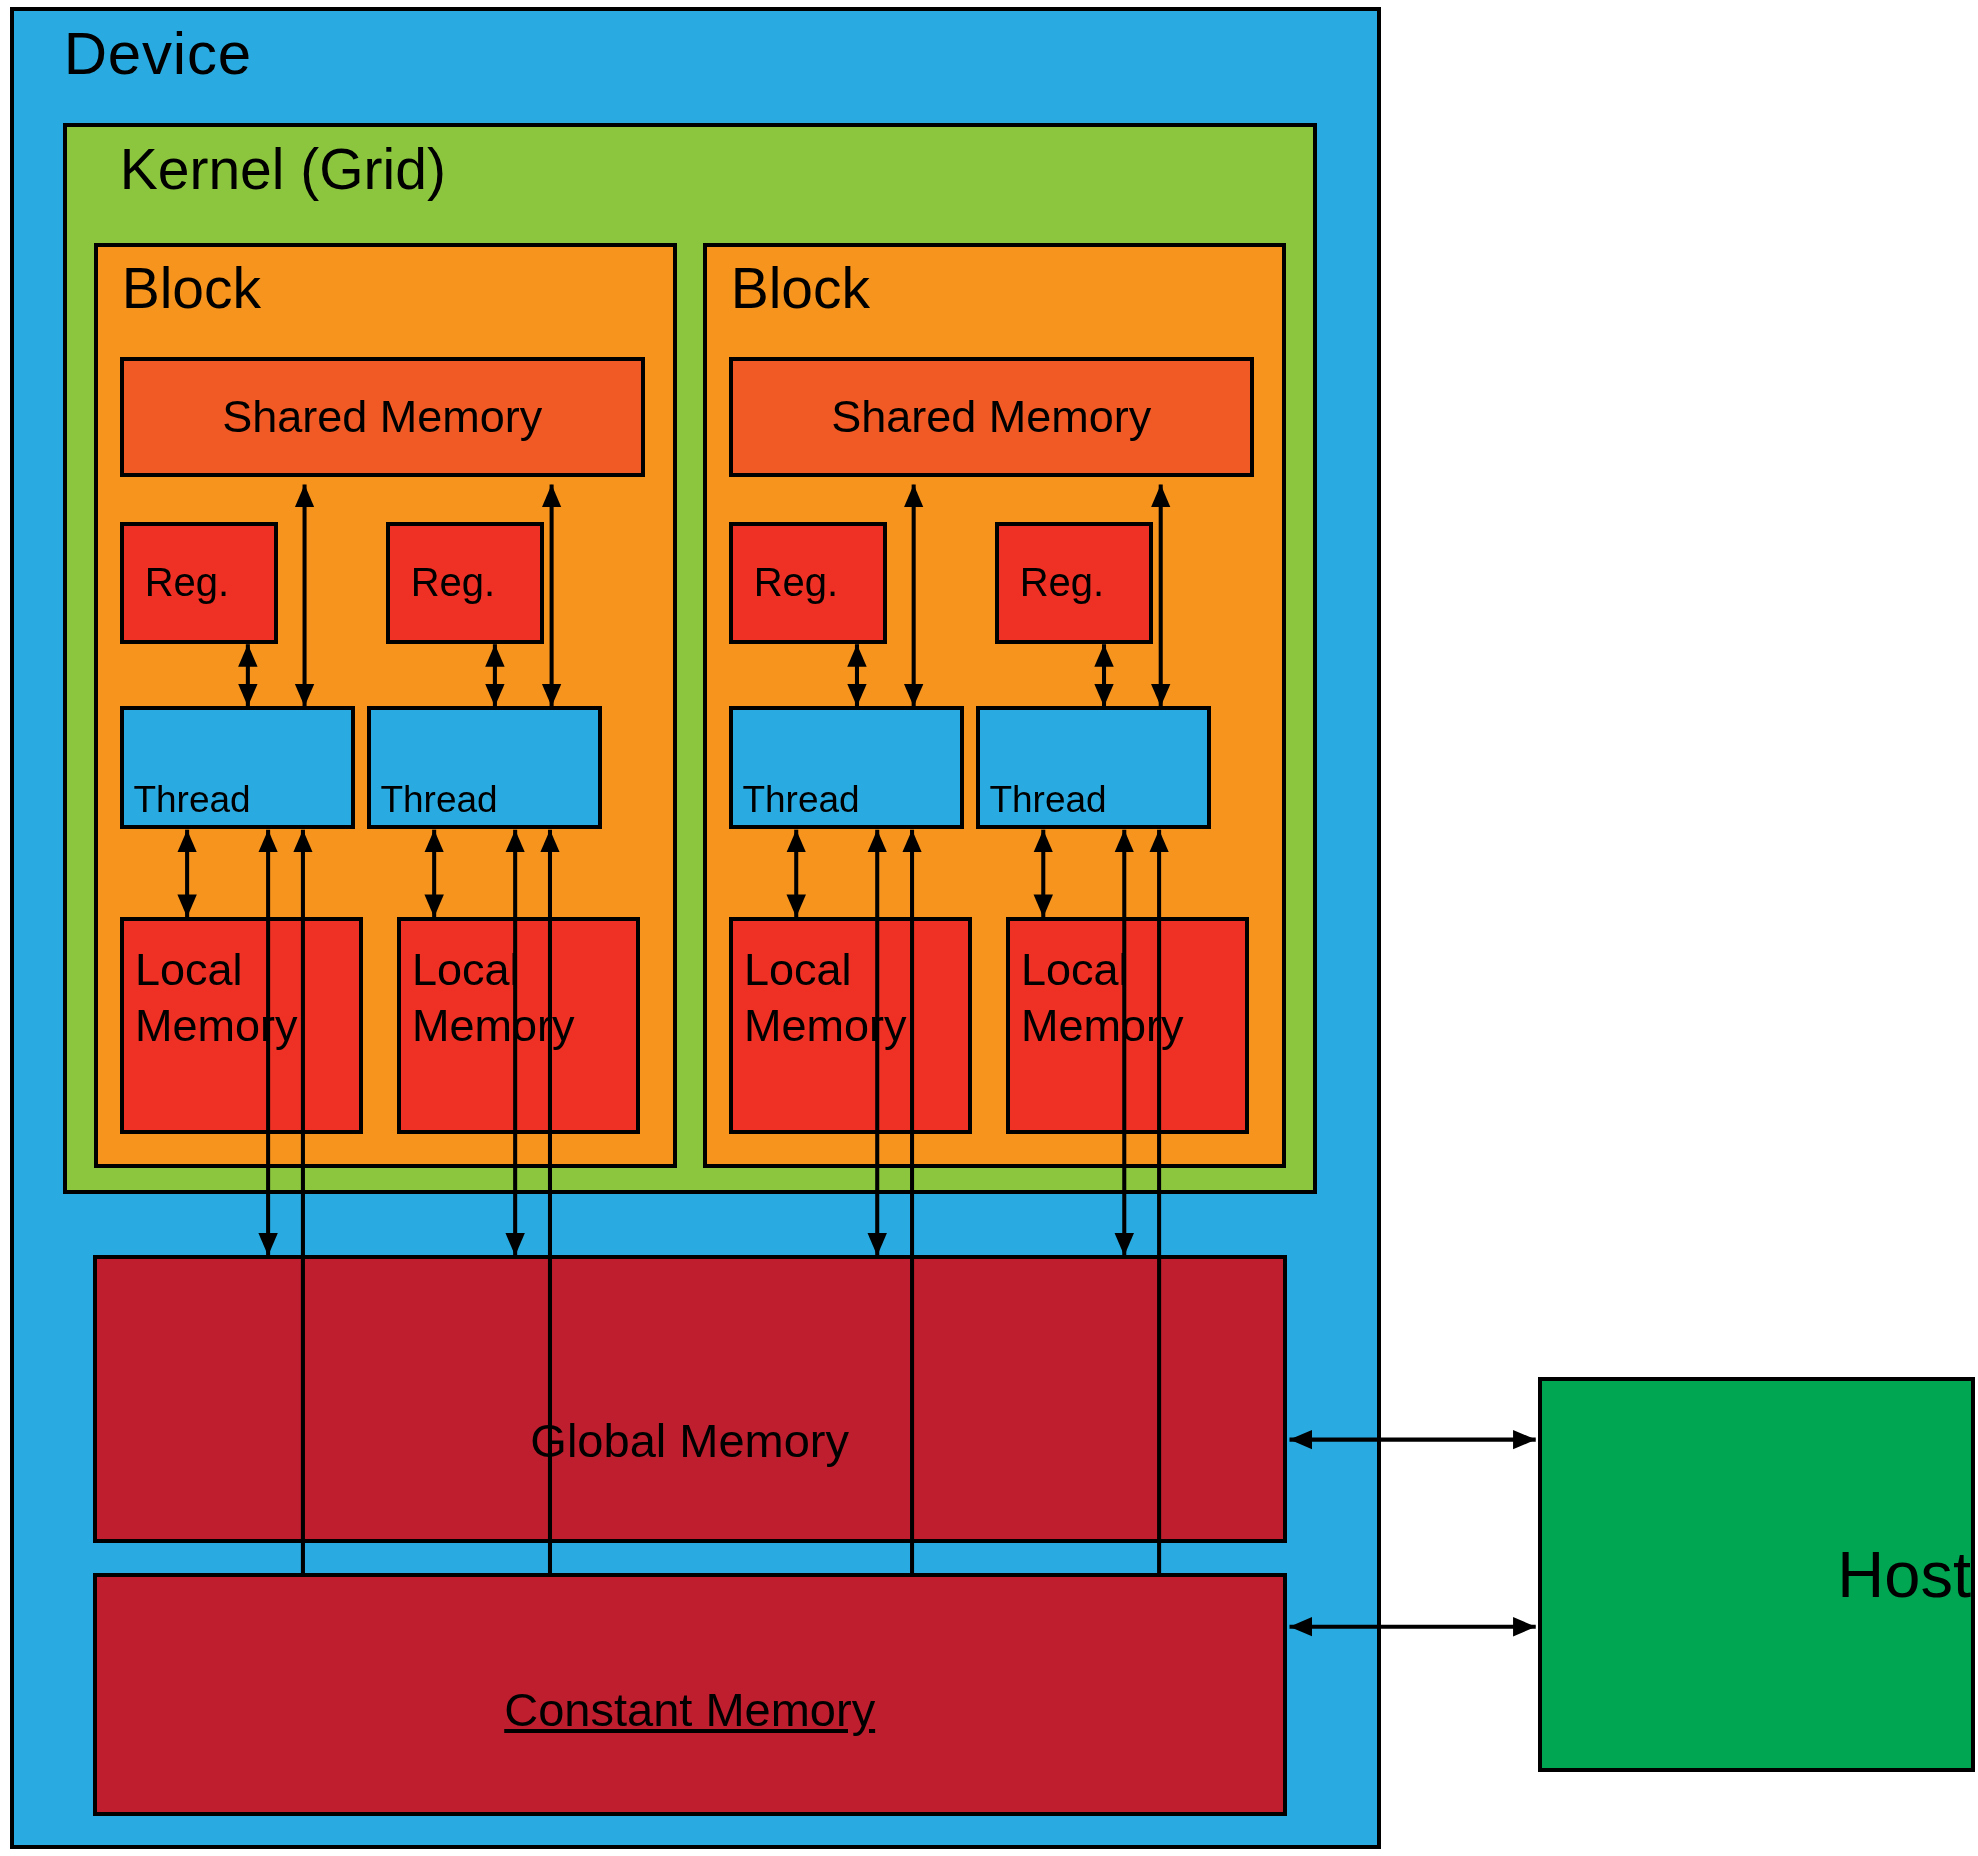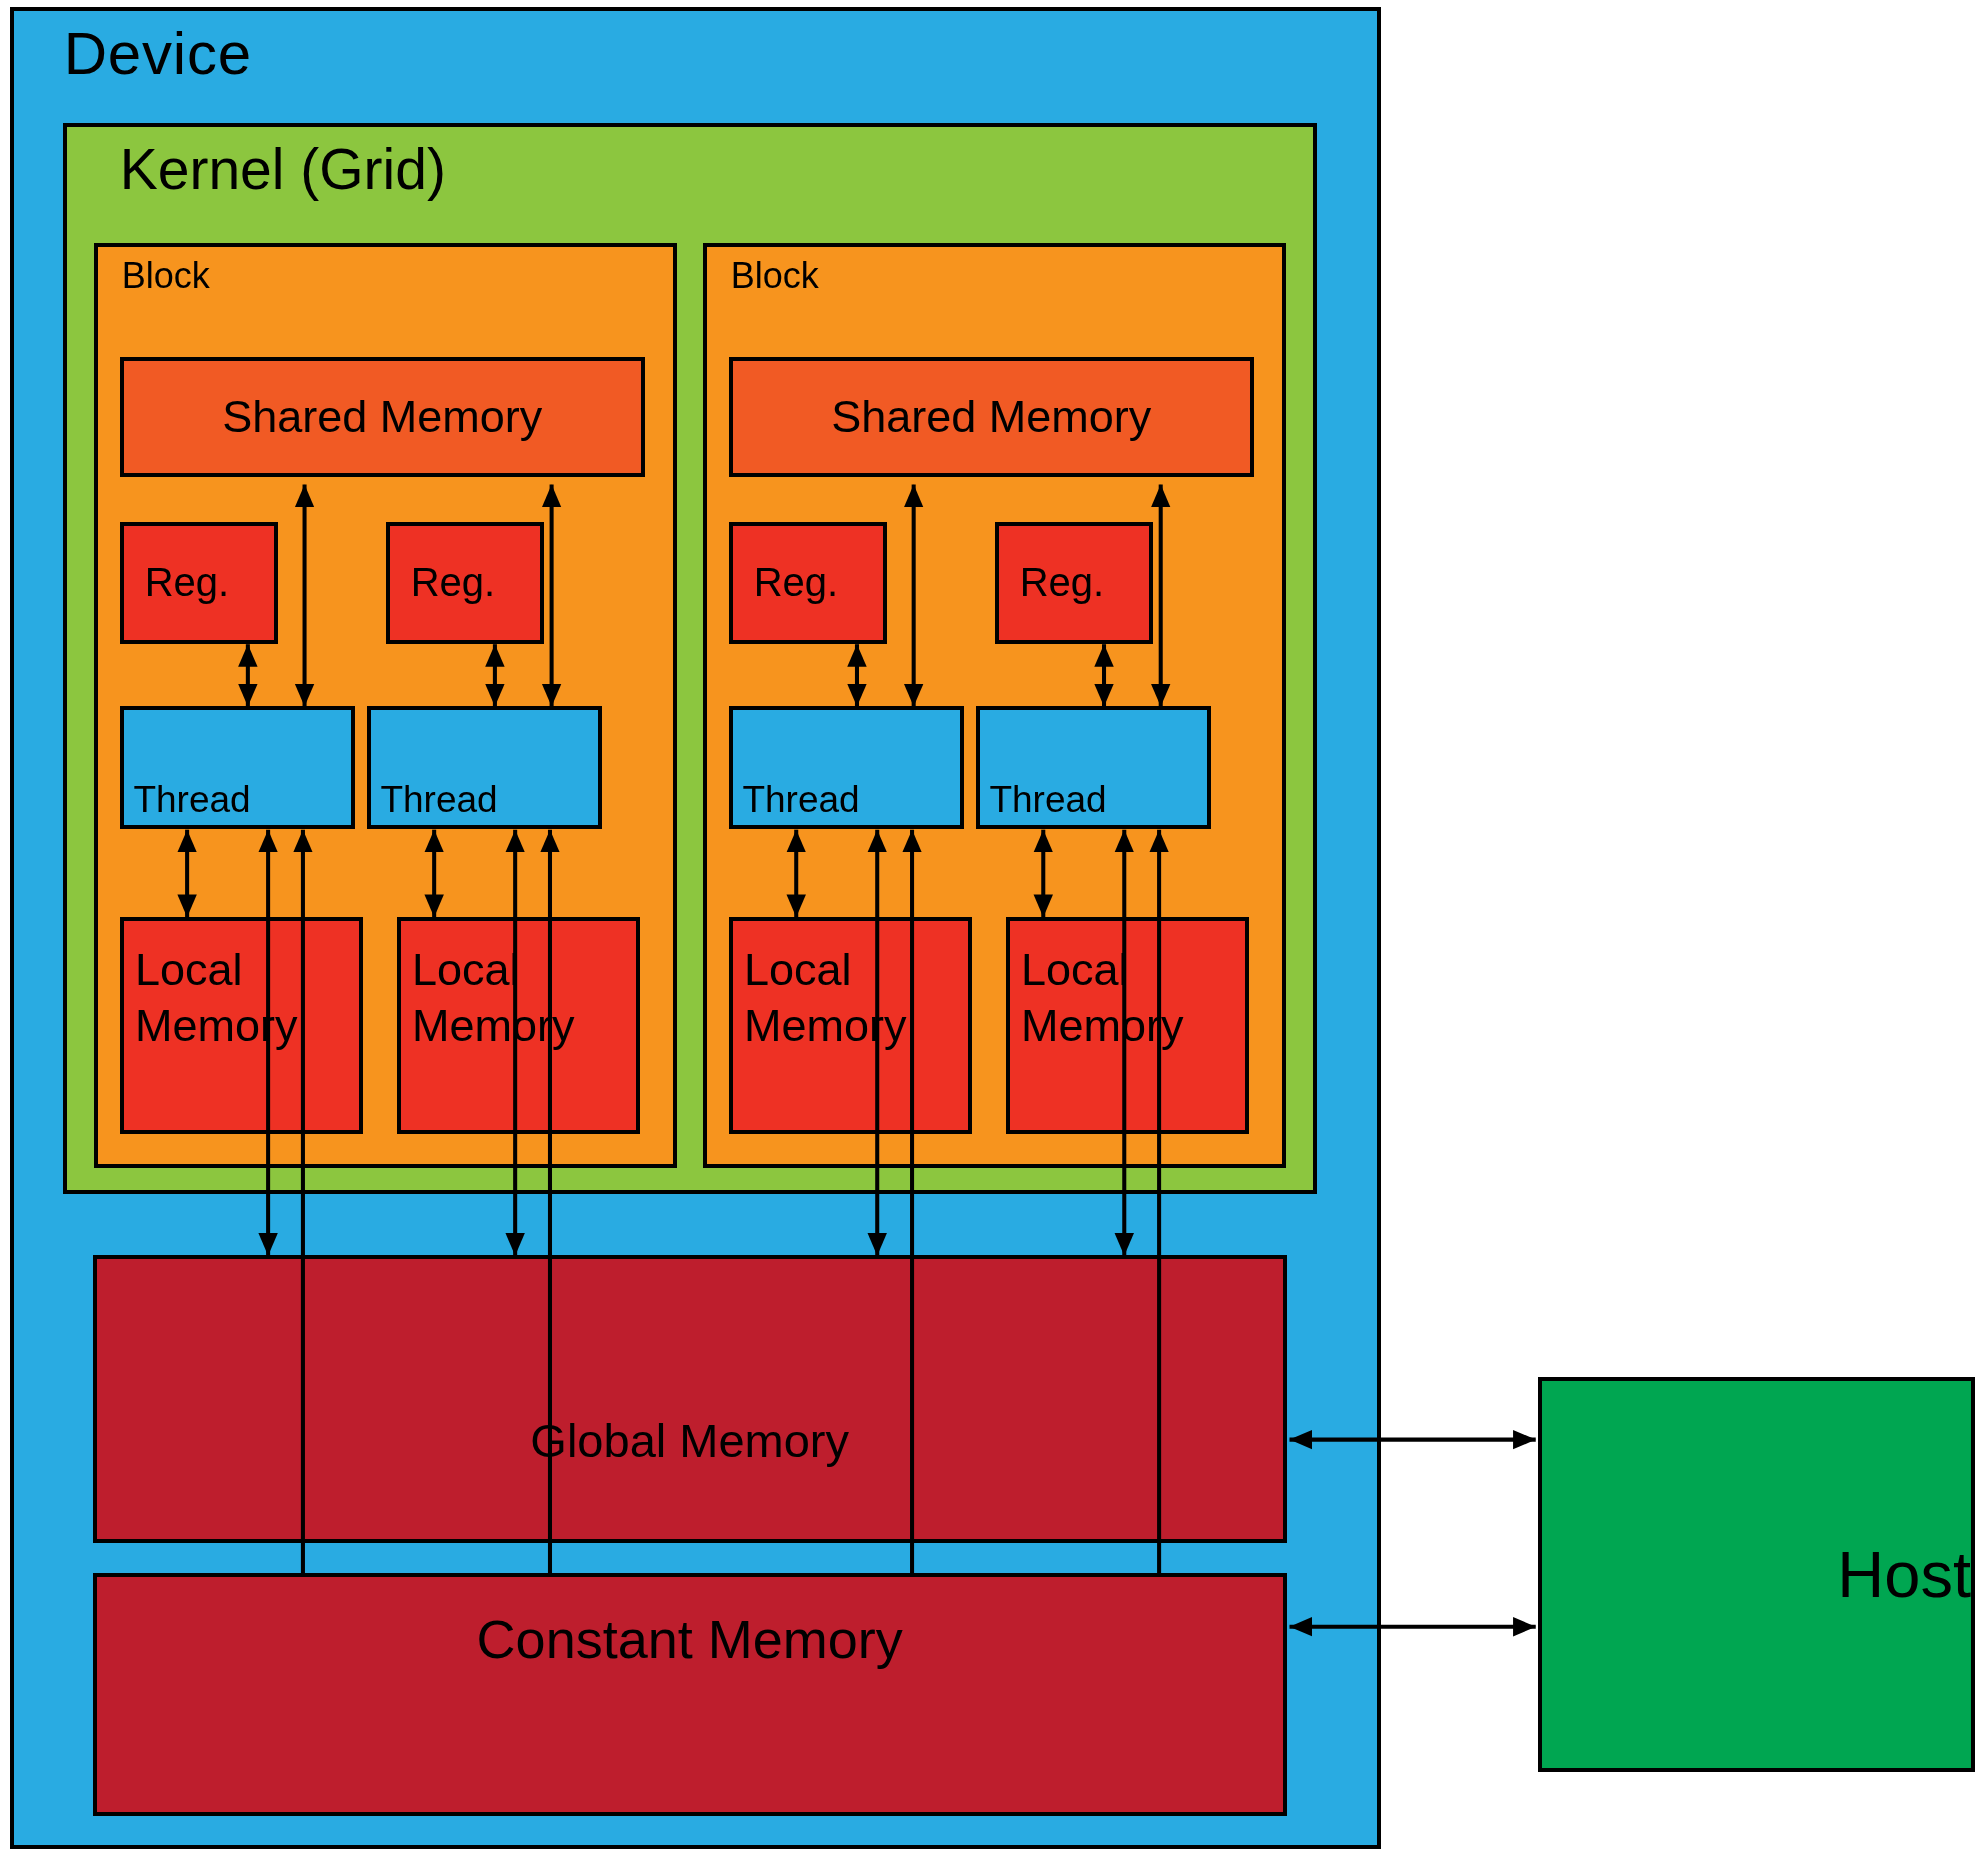--- a/index.html
+++ b/index.html
@@ -52,21 +52,21 @@
     top: 116px;
     width: 583px; height: 925px;
     background: var(--c-block, #f7941e);
     border: 4px solid var(--c-outline, #000);
   }
   .block-pos-1 { left: 27px; }
   .block-pos-2 { left: 636px; }
   .block-label {
     position: absolute;
     left: 24px; top: 8px;
-    font-size: 36px;
+    font-size: 57px;
   }
 
   .shared-memory {
     position: absolute;
     left: 22px; top: 110px;
     width: 525px; height: 120px;
     background: var(--c-shared-memory, #f15a24);
     border: 4px solid var(--c-outline, #000);
     display: flex; align-items: center; justify-content: center;
     font-size: 45px;
@@ -123,23 +123,24 @@
     display: flex; justify-content: center; align-items: flex-start;
     padding-top: 154px;
     font-size: 47px;
   }
   .constant-memory {
     position: absolute;
     left: 79px; top: 1562px;
     width: 1194px; height: 243px;
     background: var(--c-constant-memory, #be1e2d);
     border: 4px solid var(--c-outline, #000);
-    display: flex; justify-content: center; align-items: flex-start;
+    display: flex; justify-content: center; align-items: center;
     padding-top: 31px;
-    font-size: 54px;
+    font-size: 47px;
+    text-decoration: underline;
   }
 
   
   .host {
     position: absolute;
     left: 1538px; top: 1377px;
     width: 437px; height: 395px;
     background: var(--c-host, #00a651);
     border: 4.9px solid var(--c-outline, #000);
     display: flex; align-items: center; justify-content: flex-end;

